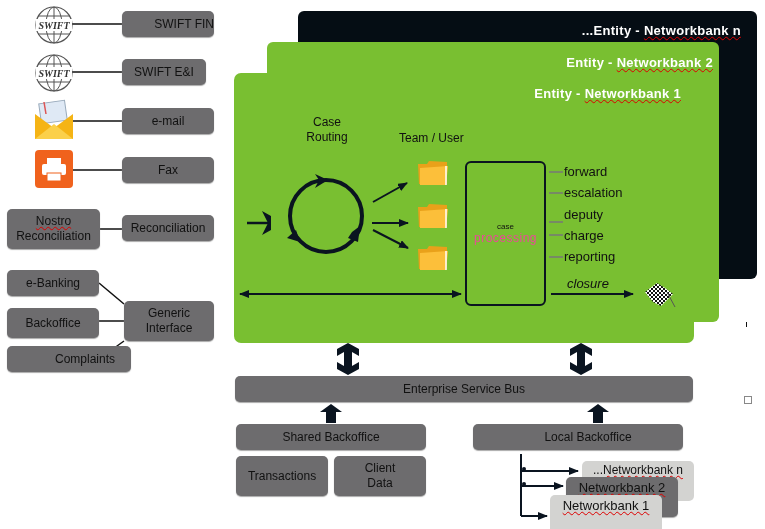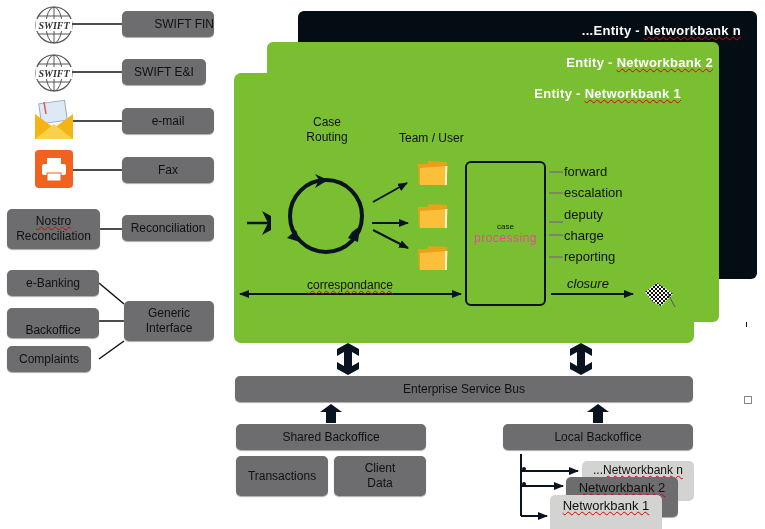--- a/index.html
+++ b/index.html
@@ -86,24 +86,24 @@
   <span class="wavy">Nostro</span>
   <span>Reconciliation</span>
 </div>
 <div class="gbox" style="left:122px;top:215px;width:92px;height:26px;">
   <span>Reconciliation</span>
 </div>
 
 <div class="gbox" style="left:7px;top:270px;width:92px;height:26px;">
   <span>e-Banking</span>
 </div>
-<div class="gbox" style="left:7px;top:308px;width:92px;height:30px;align-items:flex-end;">
+<div class="gbox" style="left:7px;top:308px;width:92px;height:30px;">
   <span>Backoffice</span>
 </div>
-<div class="gbox" style="left:7px;top:346px;width:84px;height:26px;">
+<div class="gbox" style="left:7px;top:346px;width:92px;height:26px;padding-left:32px;">
   <span>Complaints</span>
 </div>
 <div class="gbox" style="left:124px;top:301px;width:90px;height:40px;flex-direction:column;">
   <span>Generic</span>
   <span>Interface</span>
 </div>
 
 <div class="abs panel-dark" style="left:298px;top:11px;width:459px;height:268px;">
   <div class="ptitle" style="right:16px;top:12px;">
     <span>...Entity - </span><span class="wavy">Networkbank n</span>
@@ -191,21 +191,20 @@
 </div>
 
 <div class="abs dark-txt" style="left:564px;top:164px;font-size:13px;">forward</div>
 <div class="abs dark-txt" style="left:564px;top:185px;font-size:13px;">escalation</div>
 <div class="abs dark-txt" style="left:564px;top:207px;font-size:13px;">deputy</div>
 <div class="abs dark-txt" style="left:564px;top:228px;font-size:13px;">charge</div>
 <div class="abs dark-txt" style="left:564px;top:249px;font-size:13px;">reporting</div>
 <div class="abs dark-txt" style="left:567px;top:276px;font-size:13px;font-style:italic;">closure</div>
 
 <div class="abs dark-txt" style="left:280px;top:277px;width:140px;text-align:center;line-height:17px;">
-  <div class="wavy">correspondance</div>
 </div>
 
 <div class="abs" style="left:643px;top:280px;width:34px;height:30px;">
   <svg width="34" height="30" style="left:0;top:0;">
     <defs>
       <pattern id="chk" width="4" height="4" patternUnits="userSpaceOnUse">
         <rect width="4" height="4" fill="#fff"></rect>
         <rect width="2" height="2" fill="#111"></rect>
         <rect x="2" y="2" width="2" height="2" fill="#111"></rect>
       </pattern>
@@ -241,21 +240,21 @@
   <span>Shared Backoffice</span>
 </div>
 <div class="gbox" style="left:236px;top:456px;width:92px;height:40px;">
   <span>Transactions</span>
 </div>
 <div class="gbox" style="left:334px;top:456px;width:92px;height:40px;flex-direction:column;">
   <span>Client</span>
   <span>Data</span>
 </div>
 
-<div class="gbox" style="left:503px;top:424px;width:190px;height:26px;">
+<div class="gbox" style="left:473px;top:424px;width:190px;height:26px;padding-left:20px;">
   <span>Local Backoffice</span>
 </div>
 
 <div class="lbox" style="left:582px;top:461px;width:112px;height:40px;align-items:flex-start;padding-top:2px;box-sizing:border-box;">
   <span><span>...</span><span class="wavy">Networkbank n</span></span>
 </div>
 <div class="gbox" style="left:566px;top:477px;width:112px;height:40px;align-items:flex-start;padding-top:3px;box-sizing:border-box;font-size:13px;">
   <span class="wavy">Networkbank 2</span>
 </div>
 <div class="lbox" style="left:550px;top:495px;width:112px;height:40px;align-items:flex-start;padding-top:3px;box-sizing:border-box;font-size:13px;">

